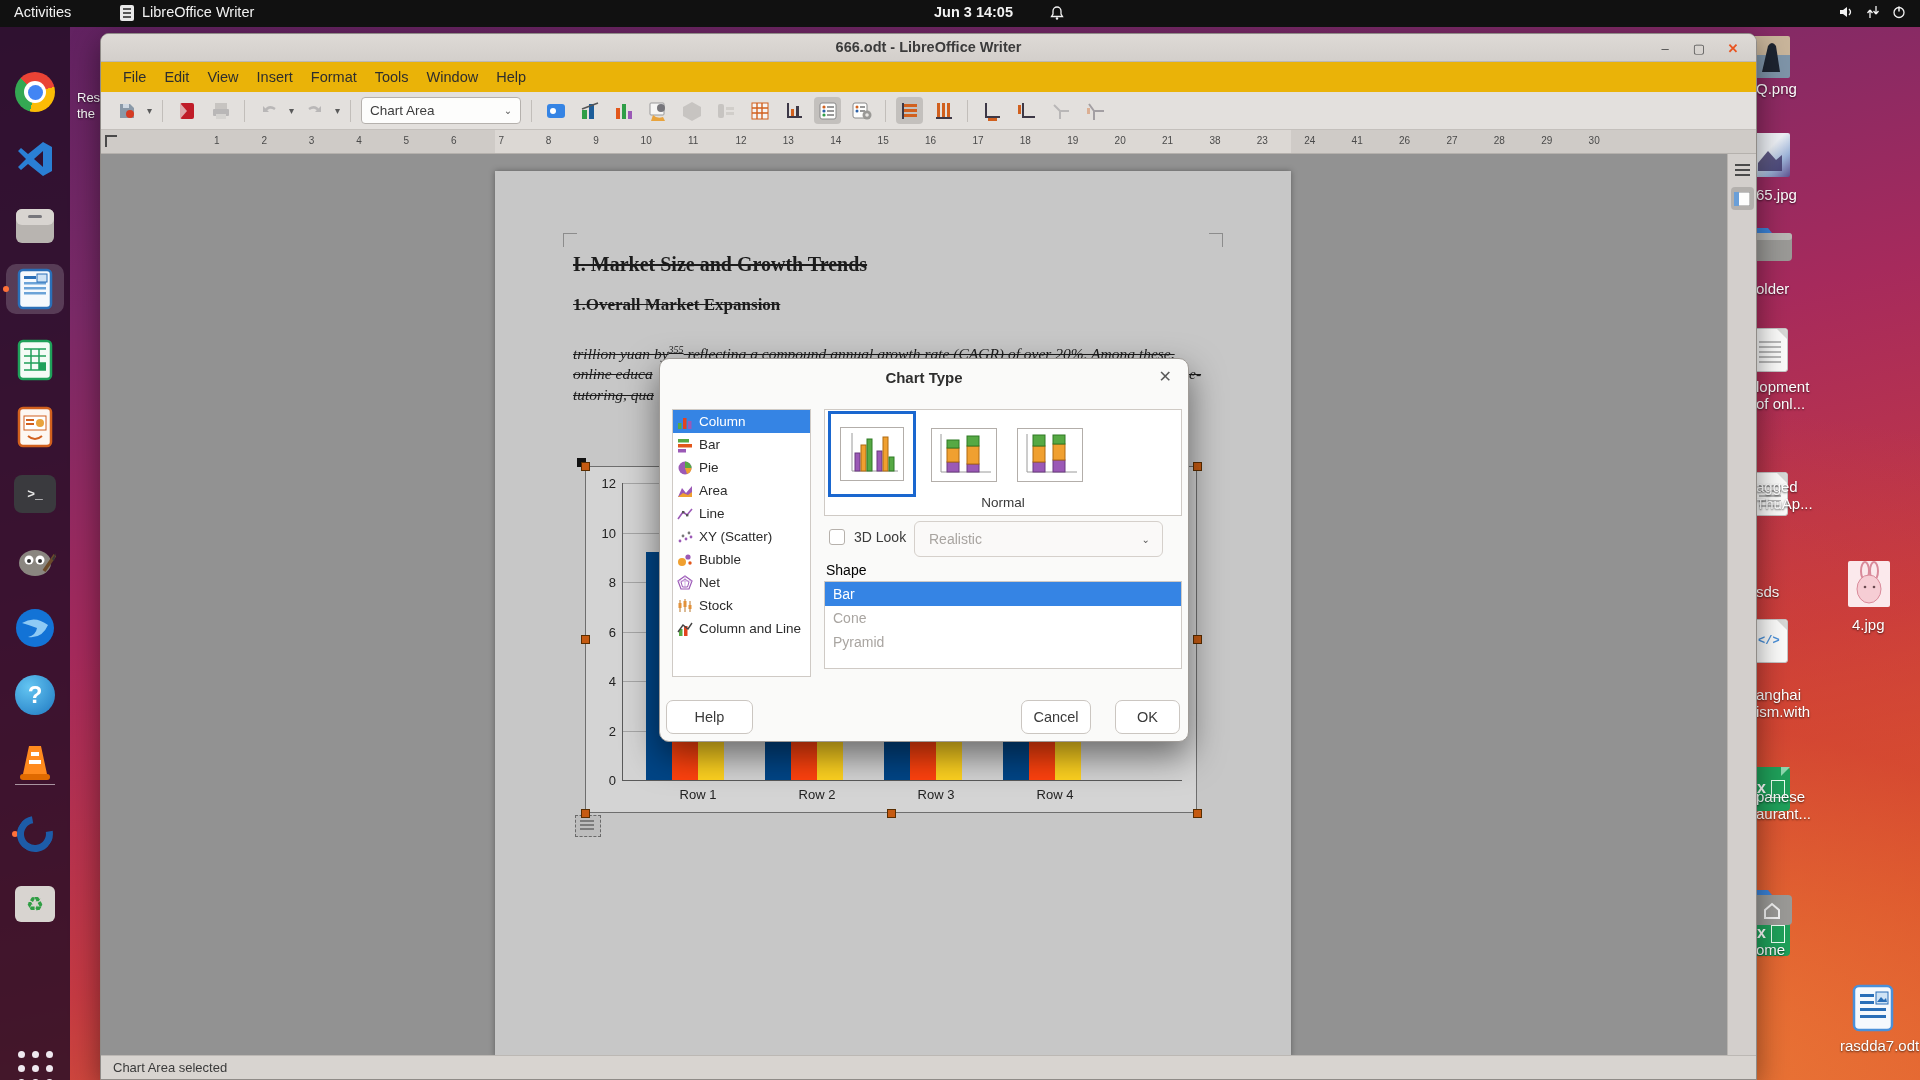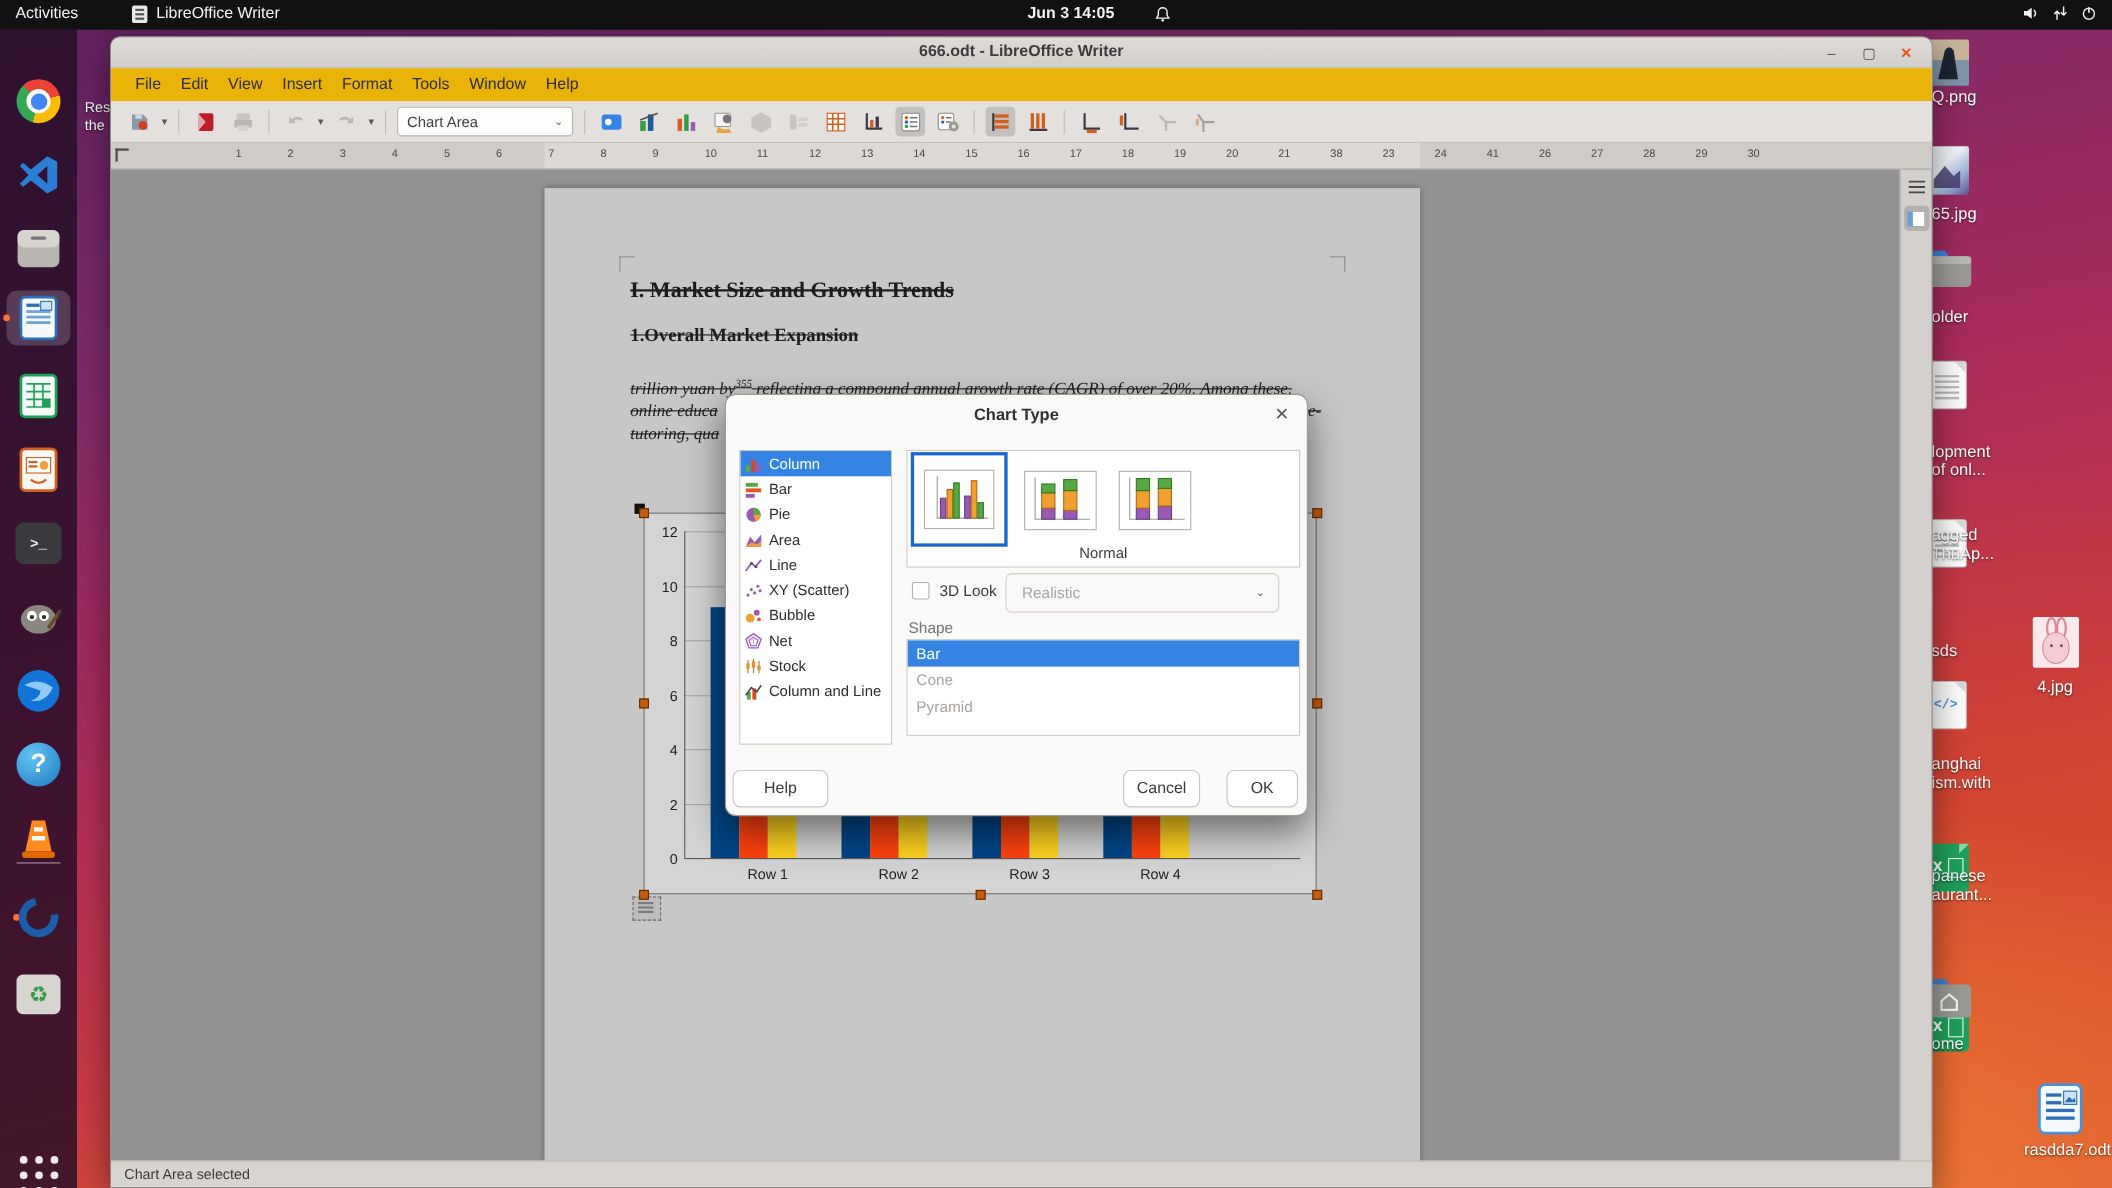--- a/index.html
+++ b/index.html
@@ -101,21 +101,21 @@
   .tico { width:16px; height:16px; margin-right:6px; flex:none; }
   .subpanel { position:absolute; left:164px; top:50px; width:358px; height:107px; background:#fff; border:1px solid #cfcac5; }
   .thumb { background:#fff; border:1px solid #b3aeaa; display:flex; align-items:center; justify-content:center; }
   .thumb-sel { position:absolute; left:3px; top:1px; width:88px; height:86px; border:3px solid #1a67cf; background:#fff; display:flex; align-items:center; justify-content:center; }
   .t2 { position:absolute; left:106px; top:18px; width:66px; height:54px; }
   .t3 { position:absolute; left:192px; top:18px; width:66px; height:54px; }
   .subcaption { position:absolute; left:0; right:0; bottom:5px; text-align:center; font-size:13.5px; color:#3a3a3a; }
   .cb { position:absolute; left:169px; top:170px; width:16px; height:16px; background:#fff; border:1px solid #b6b1ac; border-radius:3px; }
   .cb-label { position:absolute; left:194px; top:170px; font-size:14px; }
   .combo { position:absolute; left:254px; top:162px; width:249px; height:36px; background:#faf9f8; border:1px solid #d5d0cb; border-radius:6px; color:#a8a4a0; display:flex; align-items:center; justify-content:space-between; padding:0 12px 0 14px; }
-  .shape-label { position:absolute; left:166px; top:203px; color:#737373; font-size:14px; }
+  .shape-label { position:absolute; left:166px; top:203px; color:#000000; font-size:14px; }
   .shapelist { position:absolute; left:164px; top:222px; width:358px; height:88px; background:#fff; border:1px solid #cfcac5; overflow:hidden; }
   .srow { height:24px; display:flex; align-items:center; padding-left:8px; font-size:14px; color:#a9a5a1; }
   .srow.sel { background:#3584e4; color:#fff; }
   .dbtn { position:absolute; height:34px; background:#fff; border:1px solid #cbc6c1; border-radius:7px; font-size:14.5px; color:#3a3a3a; display:flex; align-items:center; justify-content:center; }
   .frag { position:absolute; color:#fff; font-size:13px; line-height:16px; text-shadow:0 1px 2px rgba(0,0,0,.6); z-index:5; }
 </style>
 </head>
 <body>
 
 <div class="screen">
@@ -145,21 +145,21 @@
         <rect x="2" y="7" width="40" height="28" rx="4" fill="#9a9996"></rect>
         <rect x="2" y="7" width="40" height="7" rx="3" fill="#b7b6b3"></rect>
       </svg>
   </div>
   <div class="dlabel" style="left:1756px;top:280px;"><span>older</span></div>
 
   <div class="dicon fsheet" style="left:1752px;top:328px;">
       <i class="fold"></i>
       <i class="lines"></i>
     </div>
-  <div class="dlabel" style="left:1756px;top:378px;margin-top:24px;">
+  <div class="dlabel" style="left:1756px;top:378px;">
     <div>lopment</div>
       <div>of onl...</div>
   </div>
 
   <div class="dicon fsheet" style="left:1752px;top:428px;">
       <i class="fold"></i>
       <i class="lines"></i>
     </div>
   <div class="dlabel" style="left:1756px;top:478px;">
     <div>agged</div>

